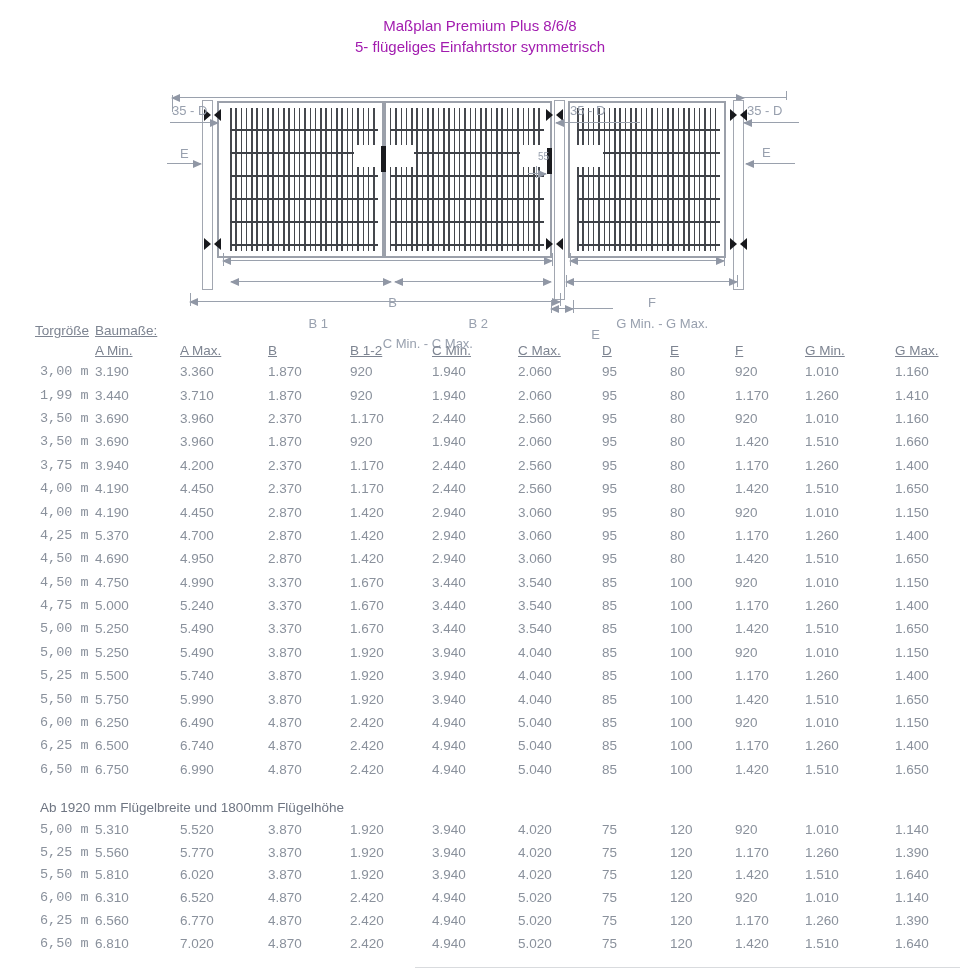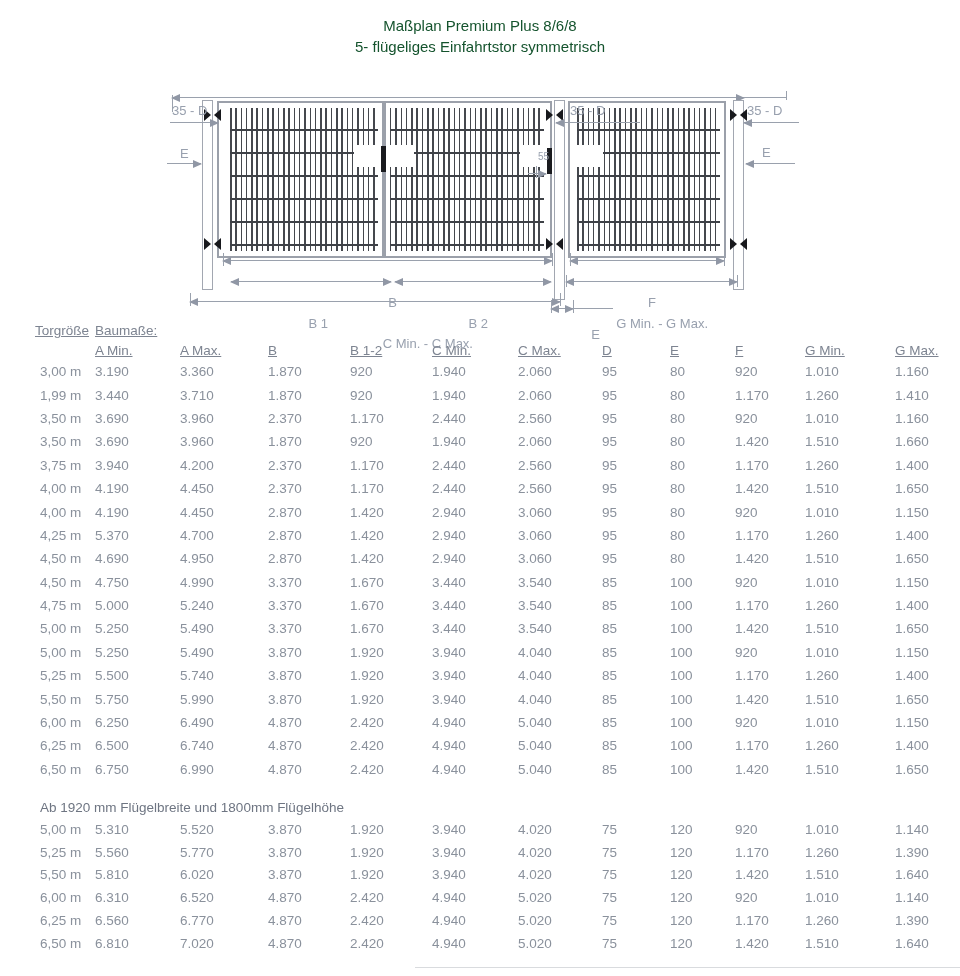--- a/index.html
+++ b/index.html
@@ -1,19 +1,19 @@
 <!DOCTYPE html>
 <html><head>
 <meta charset="utf-8">
 <style>
   html,body{margin:0;padding:0;background:#fff;}
   .page{position:relative;width:960px;height:976px;background:#fff;overflow:hidden;
         font-family:"Liberation Sans",sans-serif;}
   .title{position:absolute;top:15px;left:0;width:960px;text-align:center;
-         font-size:15px;line-height:21px;color:#14532d;}
+         font-size:15px;line-height:21px;color:#a21caf;}
   
   .post{position:absolute;background:#fff;border:1px solid #a2a7b1;box-sizing:border-box;}
   .frame{position:absolute;background:#fff;border:2px solid #9ba0aa;box-sizing:border-box;}
   .panel{position:absolute;background-color:#fff;background-image:
       repeating-linear-gradient(to bottom,transparent 0,transparent 20.5px,#3e4147 20.5px,#3e4147 23px),
       repeating-linear-gradient(to right,#45484e 0,#45484e 1.5px,transparent 1.5px,transparent 5.3px);}
   .gap{position:absolute;background:#fff;}
   .handle{position:absolute;background:#1a1b1f;}
   .hinge{position:absolute;width:17px;height:13px;}
   .hinge::before,.hinge::after{content:"";position:absolute;top:0;
@@ -34,21 +34,21 @@
   .tcell{font-size:13.5px;color:#8a919c;white-space:nowrap;}
   .thead1{top:323px;}
   .thead2{top:343px;}
   .thead1 .tcell,.thead2 .tcell{color:#7d8491;text-decoration:underline;}
   .tbody{position:absolute;left:35px;width:925px;}
   .tbody1{top:360px;}
   .tbody2{top:818px;}
   .trow{align-items:center;}
   .tbody1 .trow{height:23.4px;}
   .tbody2 .trow{height:22.8px;}
-  .trow .tcell:first-child{padding-left:5px;}
+  .trow .tcell:first-child{padding-left:5px;font-family:Liberation Mono, monospace;}
   .note{position:absolute;left:40px;top:800px;font-size:13.5px;color:#6e7582;white-space:nowrap;}
   .edge{position:absolute;left:415px;top:967px;width:545px;height:1px;background:#d9dbde;}
 </style>
 </head>
 <body>
 
 <div class="page">
 
   <div class="title">
     <div>Maßplan Premium Plus 8/6/8</div>

